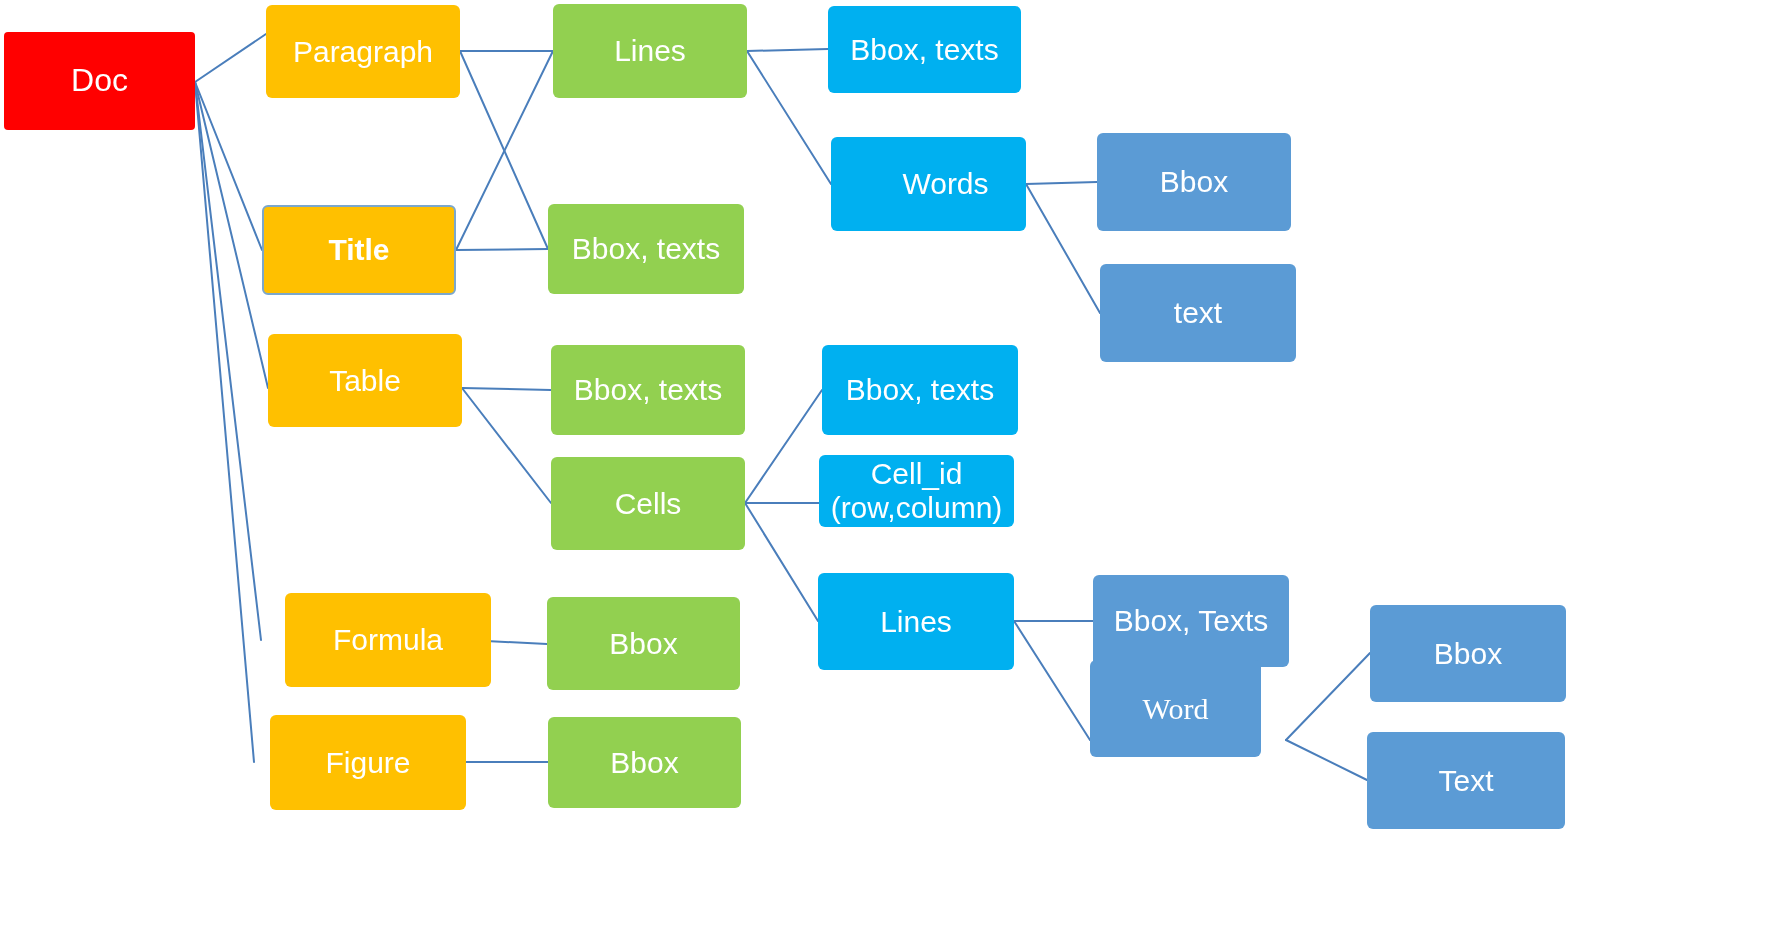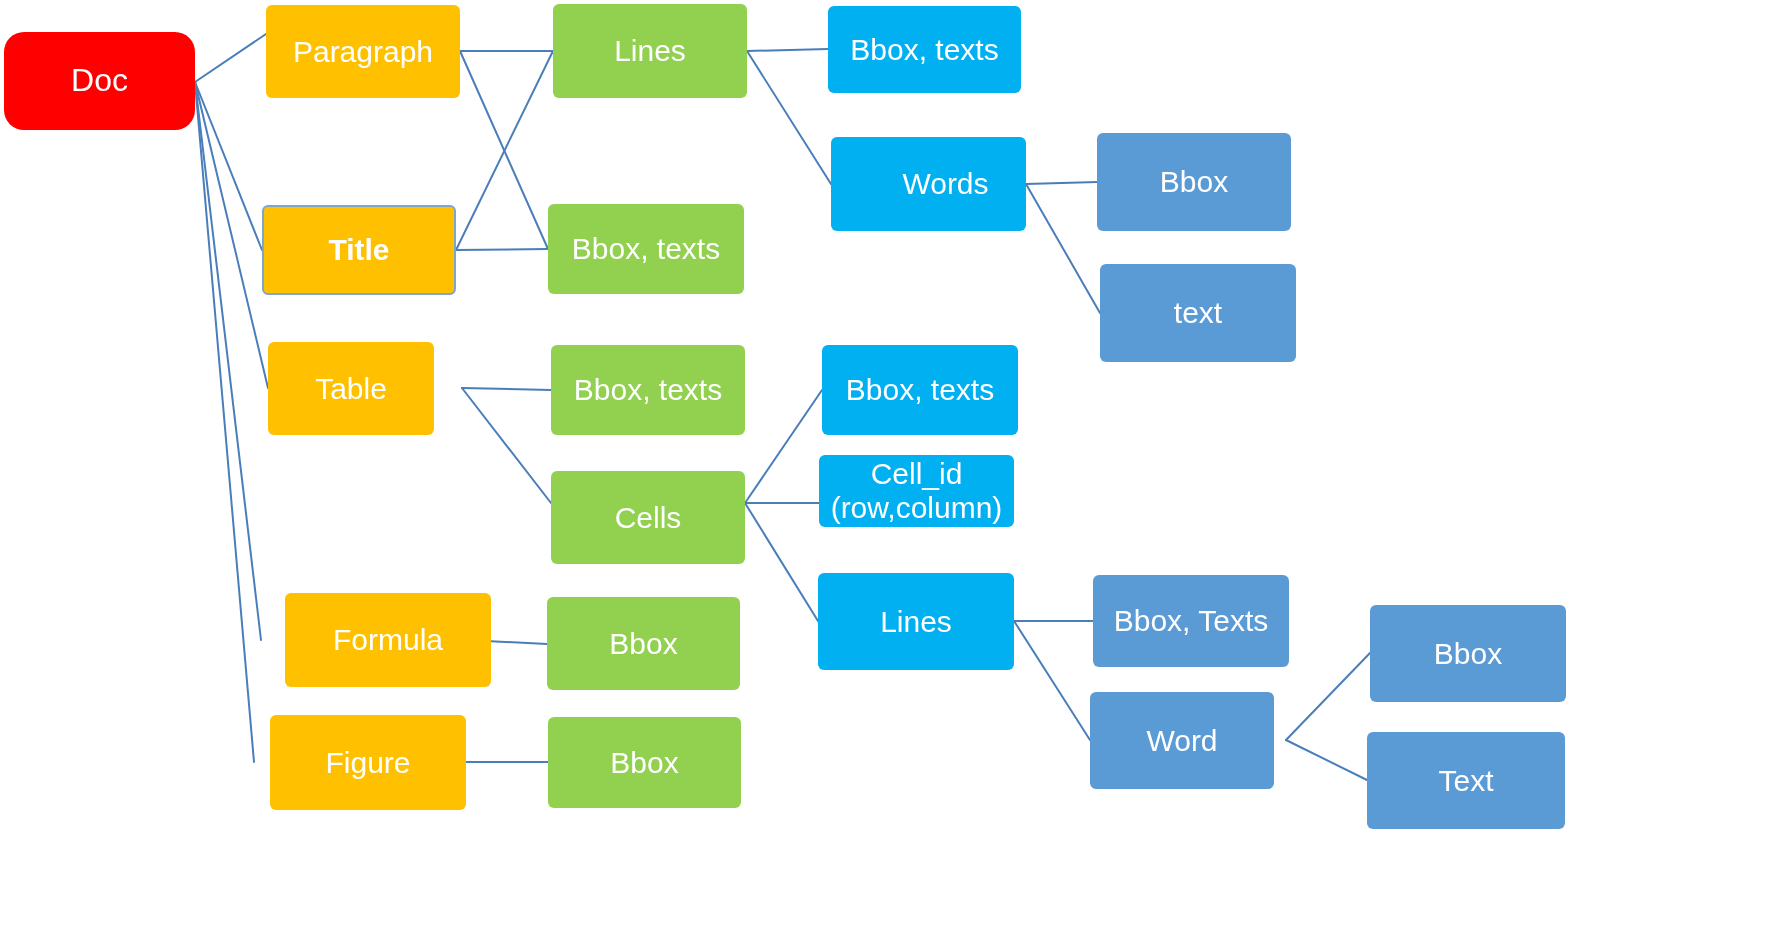--- a/index.html
+++ b/index.html
@@ -34,21 +34,21 @@
     justify-content: center;
     text-align: center;
     color: #ffffff;
     border-radius: 6px;
     line-height: 1.12;
     padding: 2px 6px;
     z-index: 5;
     white-space: pre-line;
     font-weight: 400;
   }
-  .lvl-doc      { background: #FF0000; font-size: 32px; border-radius: 20px; }
+  .lvl-doc      { background: #FF0000; font-size: 32px; border-radius: 4px; }
   .lvl-block    { background: #FFC000; font-size: 30px; }
   .lvl-block.outlined { border: 2px solid #7BA7CC; font-weight: bold; }
   .lvl-green    { background: #92D050; font-size: 30px; }
   .lvl-cyan     { background: #00B0F0; font-size: 30px; }
   .lvl-steel    { background: #5B9BD5; font-size: 30px; }
 </style>
 </head>
 <body>
 
 <div id="canvas">
@@ -75,35 +75,35 @@
       <line x1="450" y1="762" x2="548" y2="762" stroke="#4A7EBB" stroke-width="2" stroke-linecap="round"></line>
       <line x1="1014" y1="621" x2="1093" y2="621" stroke="#4A7EBB" stroke-width="2" stroke-linecap="round"></line>
       <line x1="1014" y1="621" x2="1090" y2="740" stroke="#4A7EBB" stroke-width="2" stroke-linecap="round"></line>
       <line x1="1286" y1="740" x2="1370" y2="653" stroke="#4A7EBB" stroke-width="2" stroke-linecap="round"></line>
       <line x1="1286" y1="740" x2="1367" y2="780" stroke="#4A7EBB" stroke-width="2" stroke-linecap="round"></line>
     </svg>
   <div id="node-layer">
       <div class="node lvl-doc" style="left: 4px; top: 32px; width: 191px; height: 98px;"><span>Doc</span></div>
       <div class="node lvl-block" style="left: 266px; top: 5px; width: 194px; height: 93px;"><span>Paragraph</span></div>
       <div class="node lvl-block outlined" style="left: 262px; top: 205px; width: 194px; height: 90px;"><span>Title</span></div>
-      <div class="node lvl-block" style="left: 268px; top: 342px; width: 166px; height: 93px;"><span>Table</span></div>
+      <div class="node lvl-block" style="left: 268px; top: 334px; width: 194px; height: 93px;"><span>Table</span></div>
       <div class="node lvl-block" style="left: 261px; top: 593px; width: 206px; height: 94px; margin-left: 24px;"><span>Formula</span></div>
       <div class="node lvl-block" style="left: 254px; top: 715px; width: 196px; height: 95px; margin-left: 16px;"><span>Figure</span></div>
       <div class="node lvl-green" style="left: 553px; top: 4px; width: 194px; height: 94px;"><span>Lines</span></div>
       <div class="node lvl-green" style="left: 548px; top: 204px; width: 196px; height: 90px;"><span>Bbox, texts</span></div>
       <div class="node lvl-green" style="left: 551px; top: 345px; width: 194px; height: 90px;"><span>Bbox, texts</span></div>
-      <div class="node lvl-green" style="left: 551px; top: 471px; width: 194px; height: 93px; align-items: center;"><span>Cells</span></div>
+      <div class="node lvl-green" style="left: 551px; top: 457px; width: 194px; height: 93px; align-items: center;"><span>Cells</span></div>
       <div class="node lvl-green" style="left: 547px; top: 597px; width: 193px; height: 93px;"><span>Bbox</span></div>
       <div class="node lvl-green" style="left: 548px; top: 717px; width: 193px; height: 91px;"><span>Bbox</span></div>
       <div class="node lvl-cyan" style="left: 828px; top: 6px; width: 193px; height: 87px;"><span>Bbox, texts</span></div>
       <div class="node lvl-cyan" style="left: 831px; top: 137px; width: 195px; height: 94px; padding-left: 40px;"><span>Words</span></div>
       <div class="node lvl-cyan" style="left: 822px; top: 345px; width: 196px; height: 90px;"><span>Bbox, texts</span></div>
       <div class="node lvl-cyan" style="left: 819px; top: 455px; width: 195px; height: 72px;"><span>Cell_id
 (row,column)</span></div>
       <div class="node lvl-cyan" style="left: 818px; top: 573px; width: 196px; height: 97px;"><span>Lines</span></div>
       <div class="node lvl-steel" style="left: 1097px; top: 133px; width: 194px; height: 98px;"><span>Bbox</span></div>
       <div class="node lvl-steel" style="left: 1100px; top: 264px; width: 196px; height: 98px;"><span>text</span></div>
       <div class="node lvl-steel" style="left: 1093px; top: 575px; width: 196px; height: 92px;"><span>Bbox, Texts</span></div>
-      <div class="node lvl-steel" style="left: 1090px; top: 692px; width: 184px; height: 97px;"><span>Word</span></div>
+      <div class="node lvl-steel" style="left: 1090px; top: 660px; width: 171px; height: 97px; font-family: Liberation Serif, serif;"><span>Word</span></div>
       <div class="node lvl-steel" style="left: 1370px; top: 605px; width: 196px; height: 97px;"><span>Bbox</span></div>
       <div class="node lvl-steel" style="left: 1367px; top: 732px; width: 198px; height: 97px;"><span>Text</span></div>
     </div>
 </div>
 
 </body></html>

